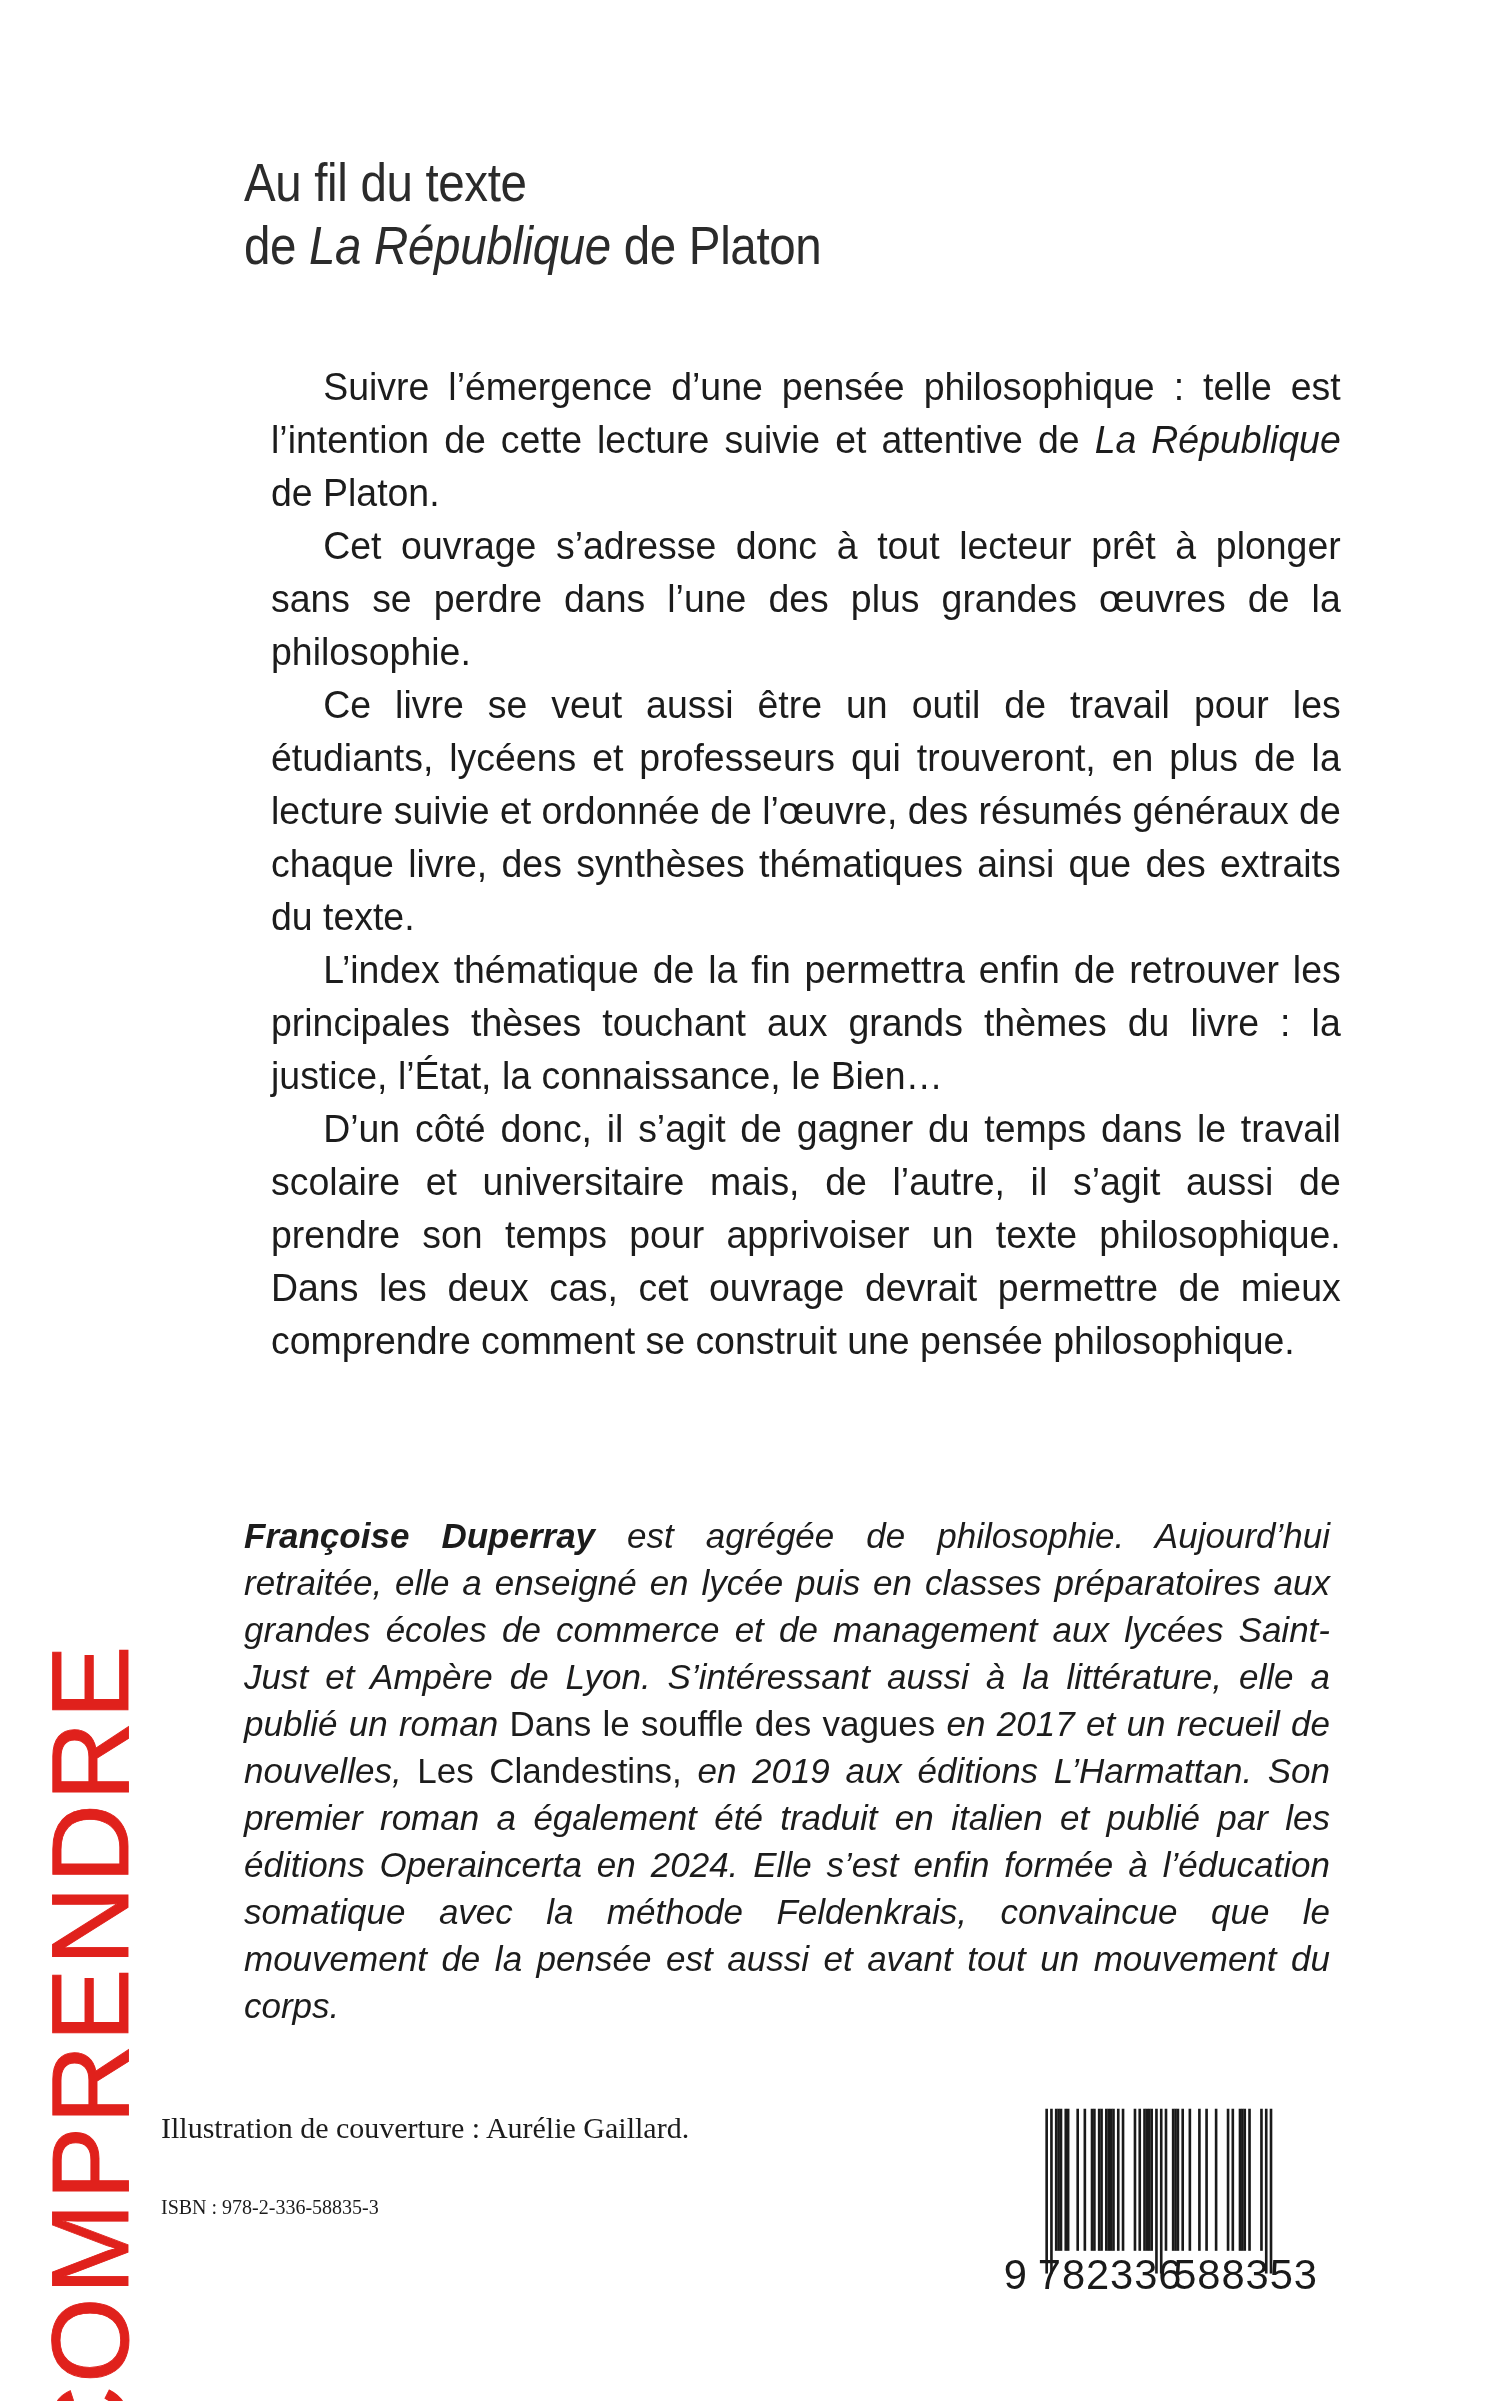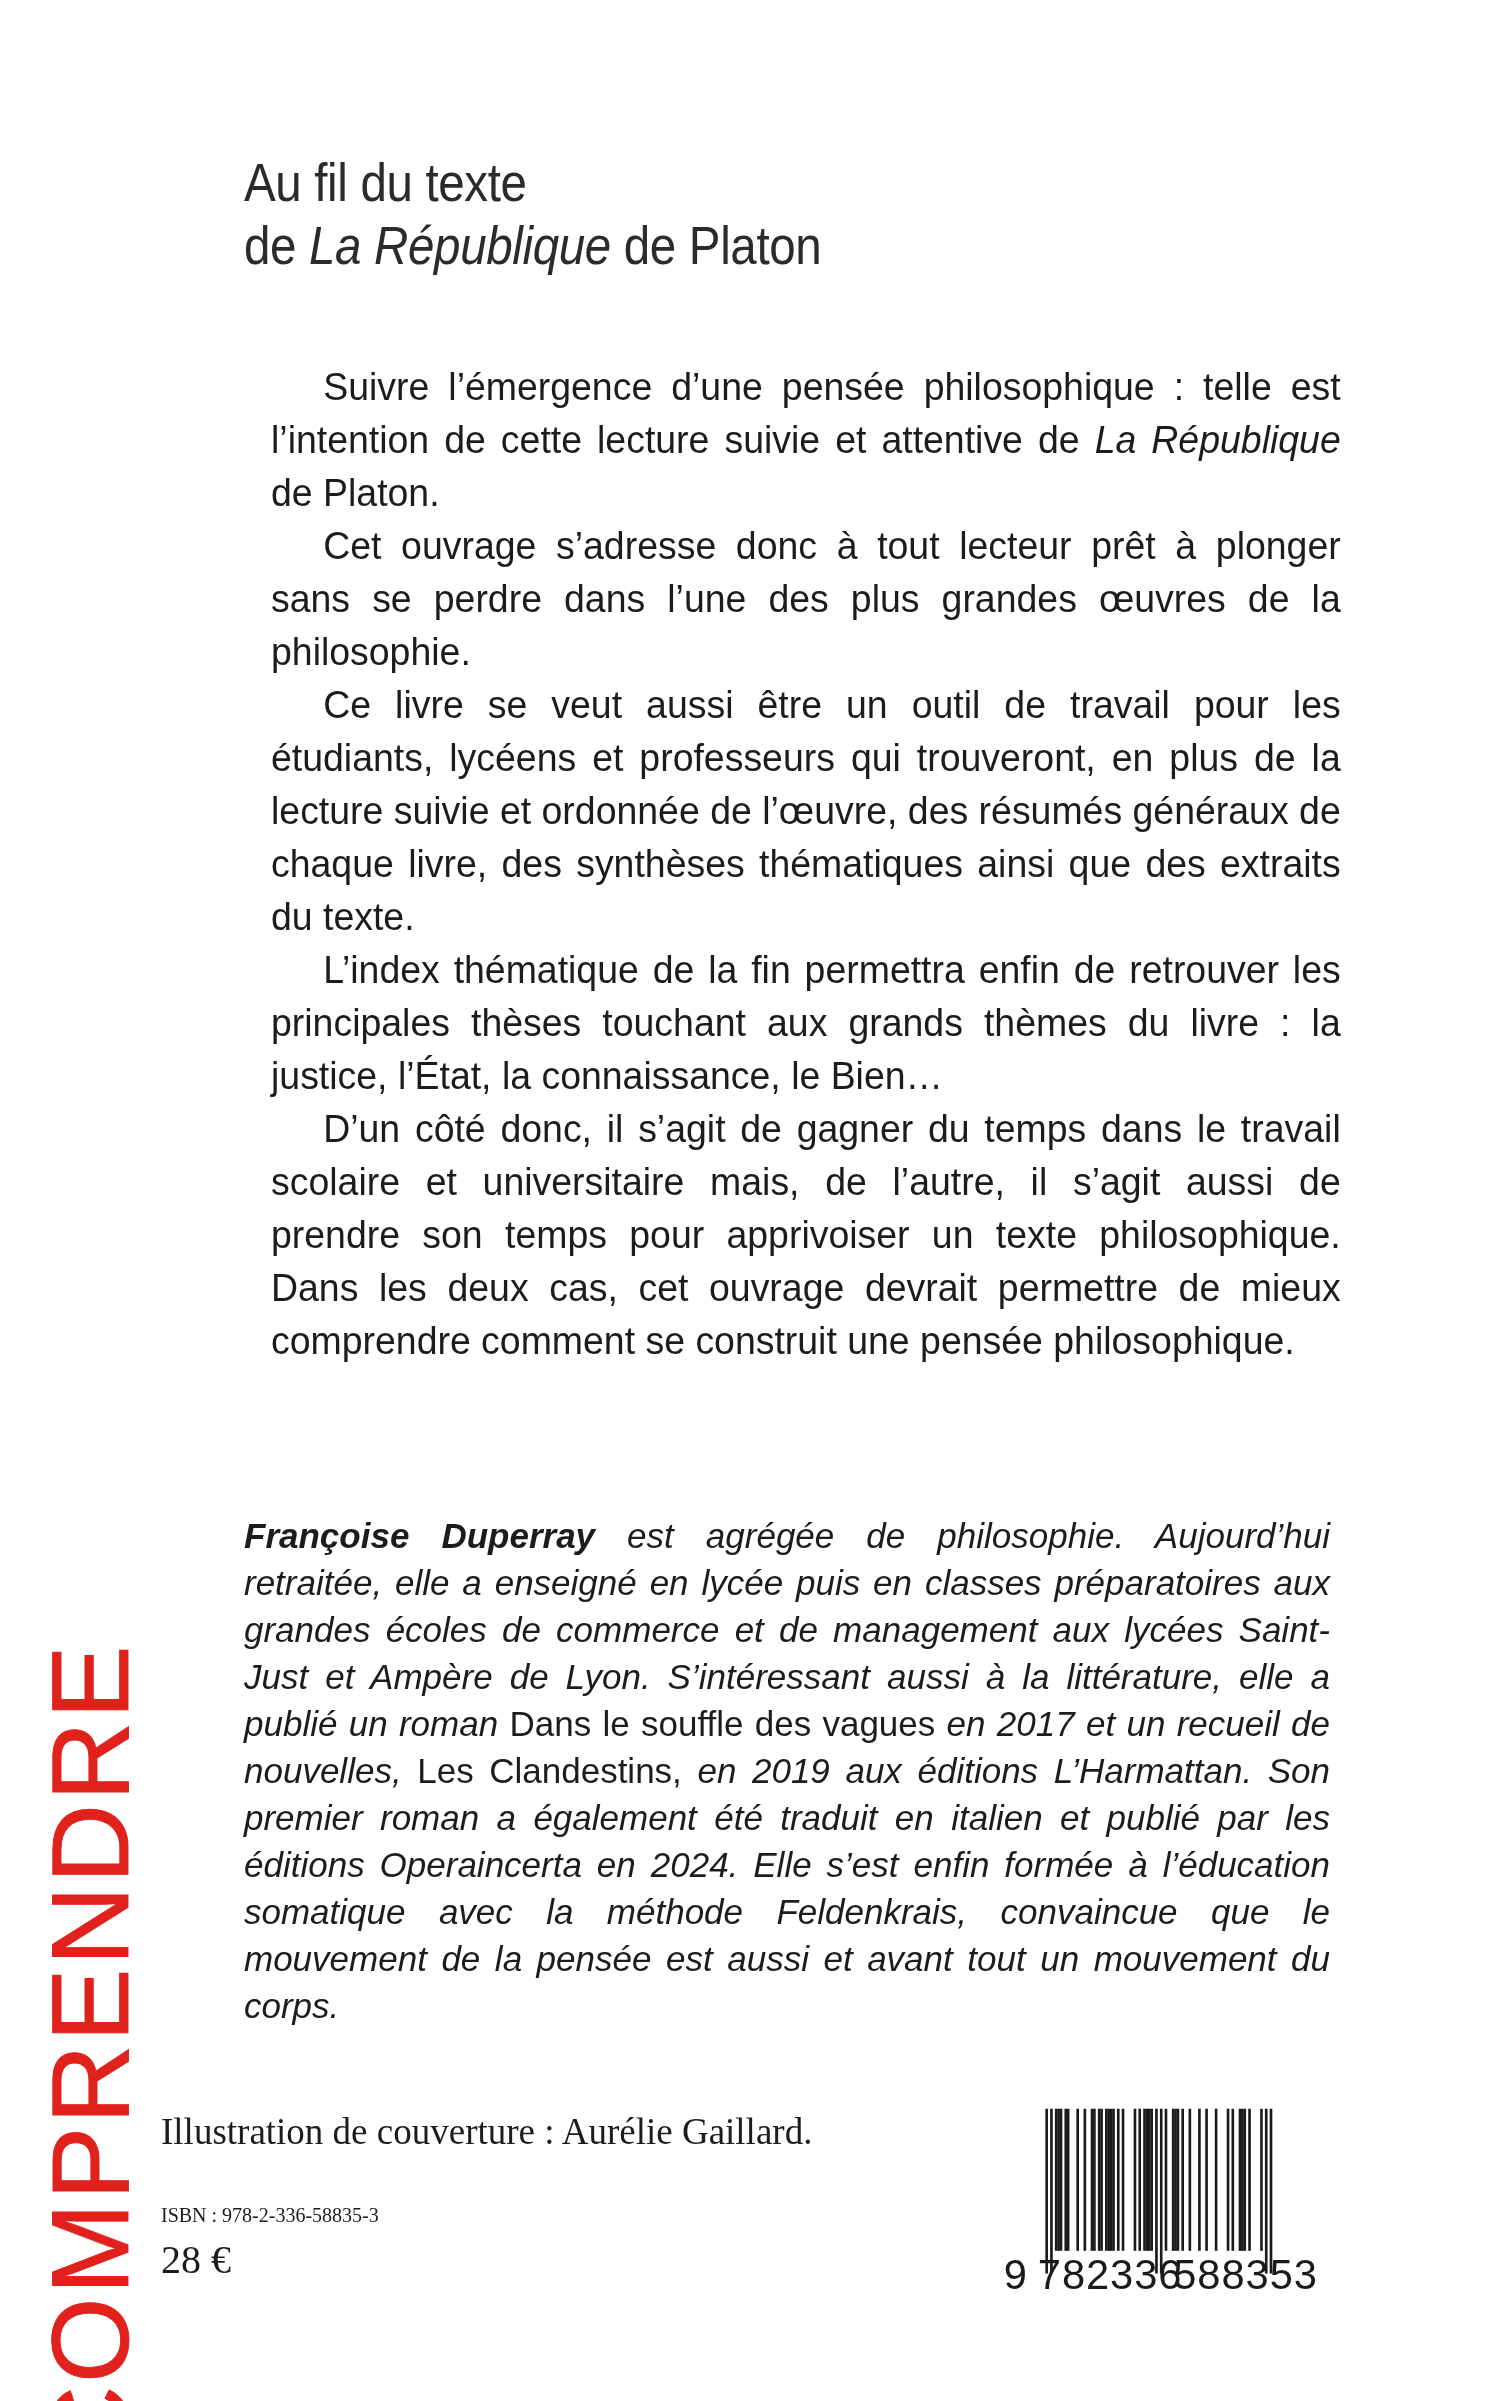--- a/index.html
+++ b/index.html
@@ -115,21 +115,21 @@
 
   
   #footer {
     position: absolute;
     left: 161px;
     top: 2110px;
     width: 776px;
     font-family: "Liberation Serif", serif;
   }
   #footer .credit {
-    font-size: 37px;
+    font-size: 30px;
     line-height: 1.2;
     color: #1c1c1c;
   }
   #footer .isbn {
     margin-top: 49px;
     font-size: 20px;
     line-height: 1.25;
     color: #1c1c1c;
   }
   #footer .price {
@@ -178,21 +178,20 @@
 
   <div id="author-bio">
     <p><span class="who">Françoise Duperray</span><em> est agrégée de philosophie. Aujourd’hui retraitée, elle a enseigné en lycée puis en classes préparatoires aux grandes écoles de commerce et de management aux lycées Saint-Just et Ampère de Lyon. S’intéressant aussi à la littérature, elle a publié un roman </em><span class="work">Dans le souffle des vagues</span><em> en 2017 et un recueil de nouvelles, </em><span class="work">Les Clandestins,</span><em> en 2019 aux éditions L’Harmattan. Son premier roman a également été traduit en italien et publié par les éditions Operaincerta en 2024. Elle s’est enfin formée à l’éducation somatique avec la méthode Feldenkrais, convaincue que le mouvement de la pensée est aussi et avant tout un mouvement du corps.</em></p>
   </div>
 
 </div>
 
 <div id="footer">
   <div class="credit">Illustration de couverture : Aurélie Gaillard.</div>
   <div class="isbn">ISBN : 978-2-336-58835-3</div>
-  <div class="price">28 €</div>
 </div>
 
 <div id="barcode">
   <svg width="322" height="199" viewBox="0 0 340 210">
     <rect x="0" y="0" width="340" height="210" fill="#ffffff"></rect>
     <g id="bars" fill="#1a1a1a">
         <rect x="50.00" y="6" width="2.77" height="174"></rect>
         <rect x="55.04" y="6" width="2.77" height="174"></rect>
         <rect x="60.08" y="6" width="2.77" height="150"></rect>
         <rect x="62.60" y="6" width="2.77" height="150"></rect>

